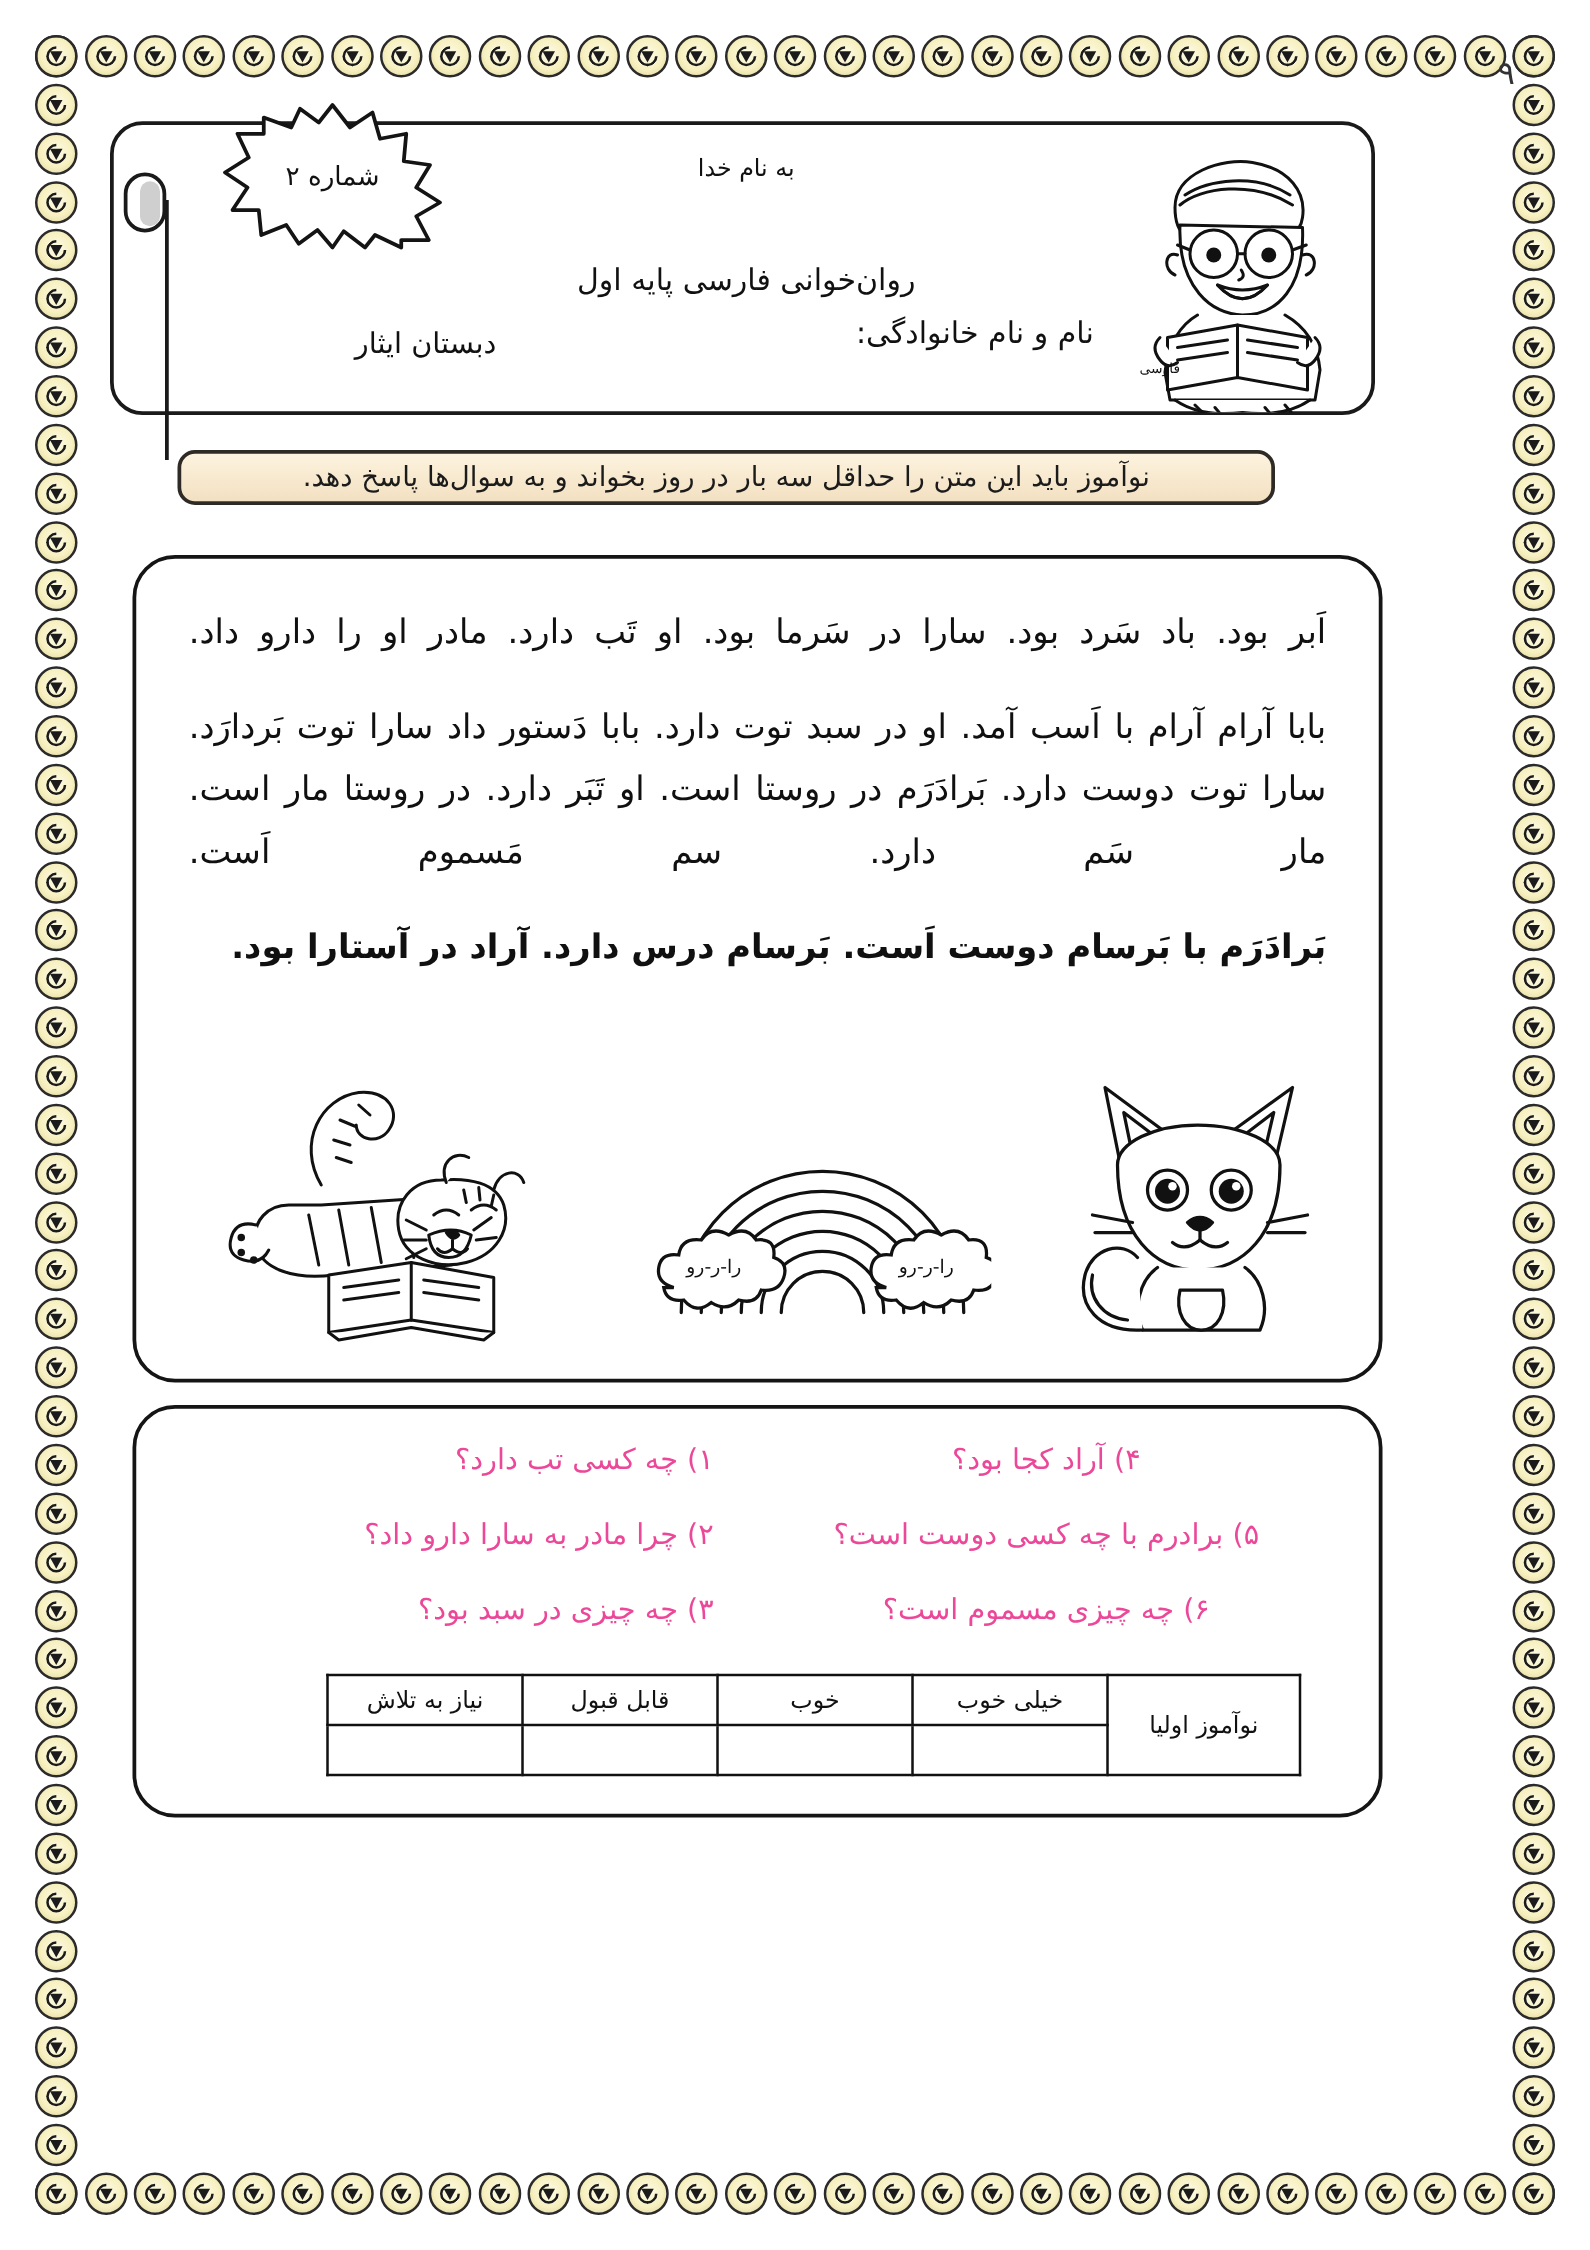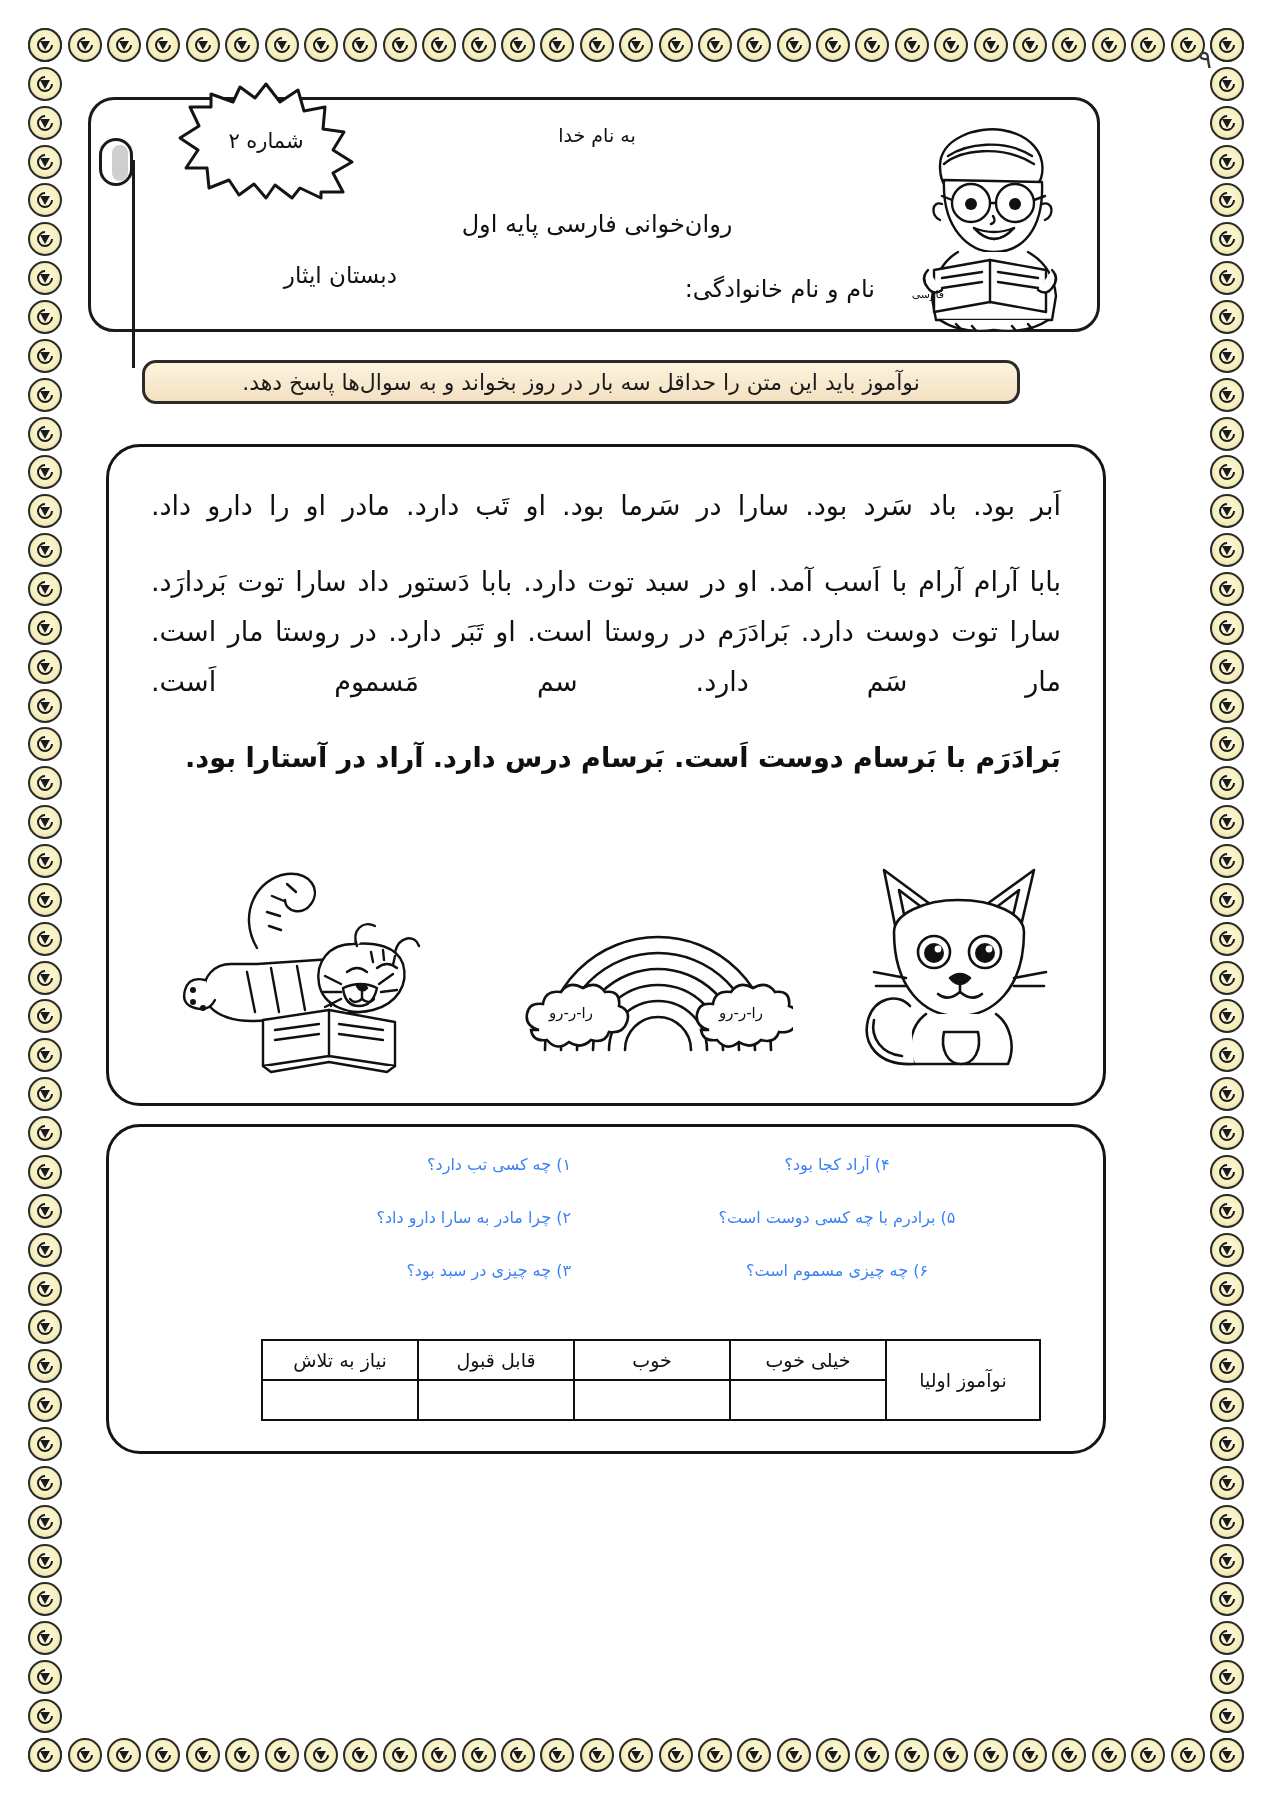--- a/index.html
+++ b/index.html
@@ -79,21 +79,21 @@
   .bismillah{
     position:absolute;top:24px;left:0;width:1012px;text-align:center;
     font-size:19px;
   }
   .subject-title{
     position:absolute;top:78px;left:0;width:1012px;text-align:center;
     font-size:24px;
     margin-top:32px;
   }
   .name-field{
-    position:absolute;top:175px;right:222px;font-size:24px;white-space:nowrap;
+    position:absolute;top:152px;right:222px;font-size:24px;white-space:nowrap;
   }
   .school-name{
     position:absolute;top:162px;right:700px;font-size:23px;white-space:nowrap;text-align:center;
   }
 
   
   .boy{position:absolute;right:10px;top:20px;width:205px;height:210px;}
   .boy svg{display:block;}
 
   
@@ -132,21 +132,21 @@
   
   .questions-panel{
     position:absolute;left:40px;top:1062px;width:1000px;height:330px;
     border:3px solid #151515;border-radius:34px;background:#fff;
     box-sizing:border-box;padding:28px 40px 0 40px;
   }
   .q-grid{
     display:grid;grid-template-columns:1fr 1fr;
     row-gap:34px;column-gap:10px;
   }
-  .q-item{font-size:16px;color:#3b82f6;white-space:nowrap;}
+  .q-item{font-size:23px;color:#ec4899;white-space:nowrap;}
   .q-col-left{text-align:center;}
   .q-col-right{text-align:right;padding-right:30px;}
 
   
   .eval-table{
     position:absolute;right:62px;bottom:30px;border-collapse:collapse;
   }
   .eval-table td{
     border:2px solid #111;font-size:19px;text-align:center;
     padding:0;color:#111;

